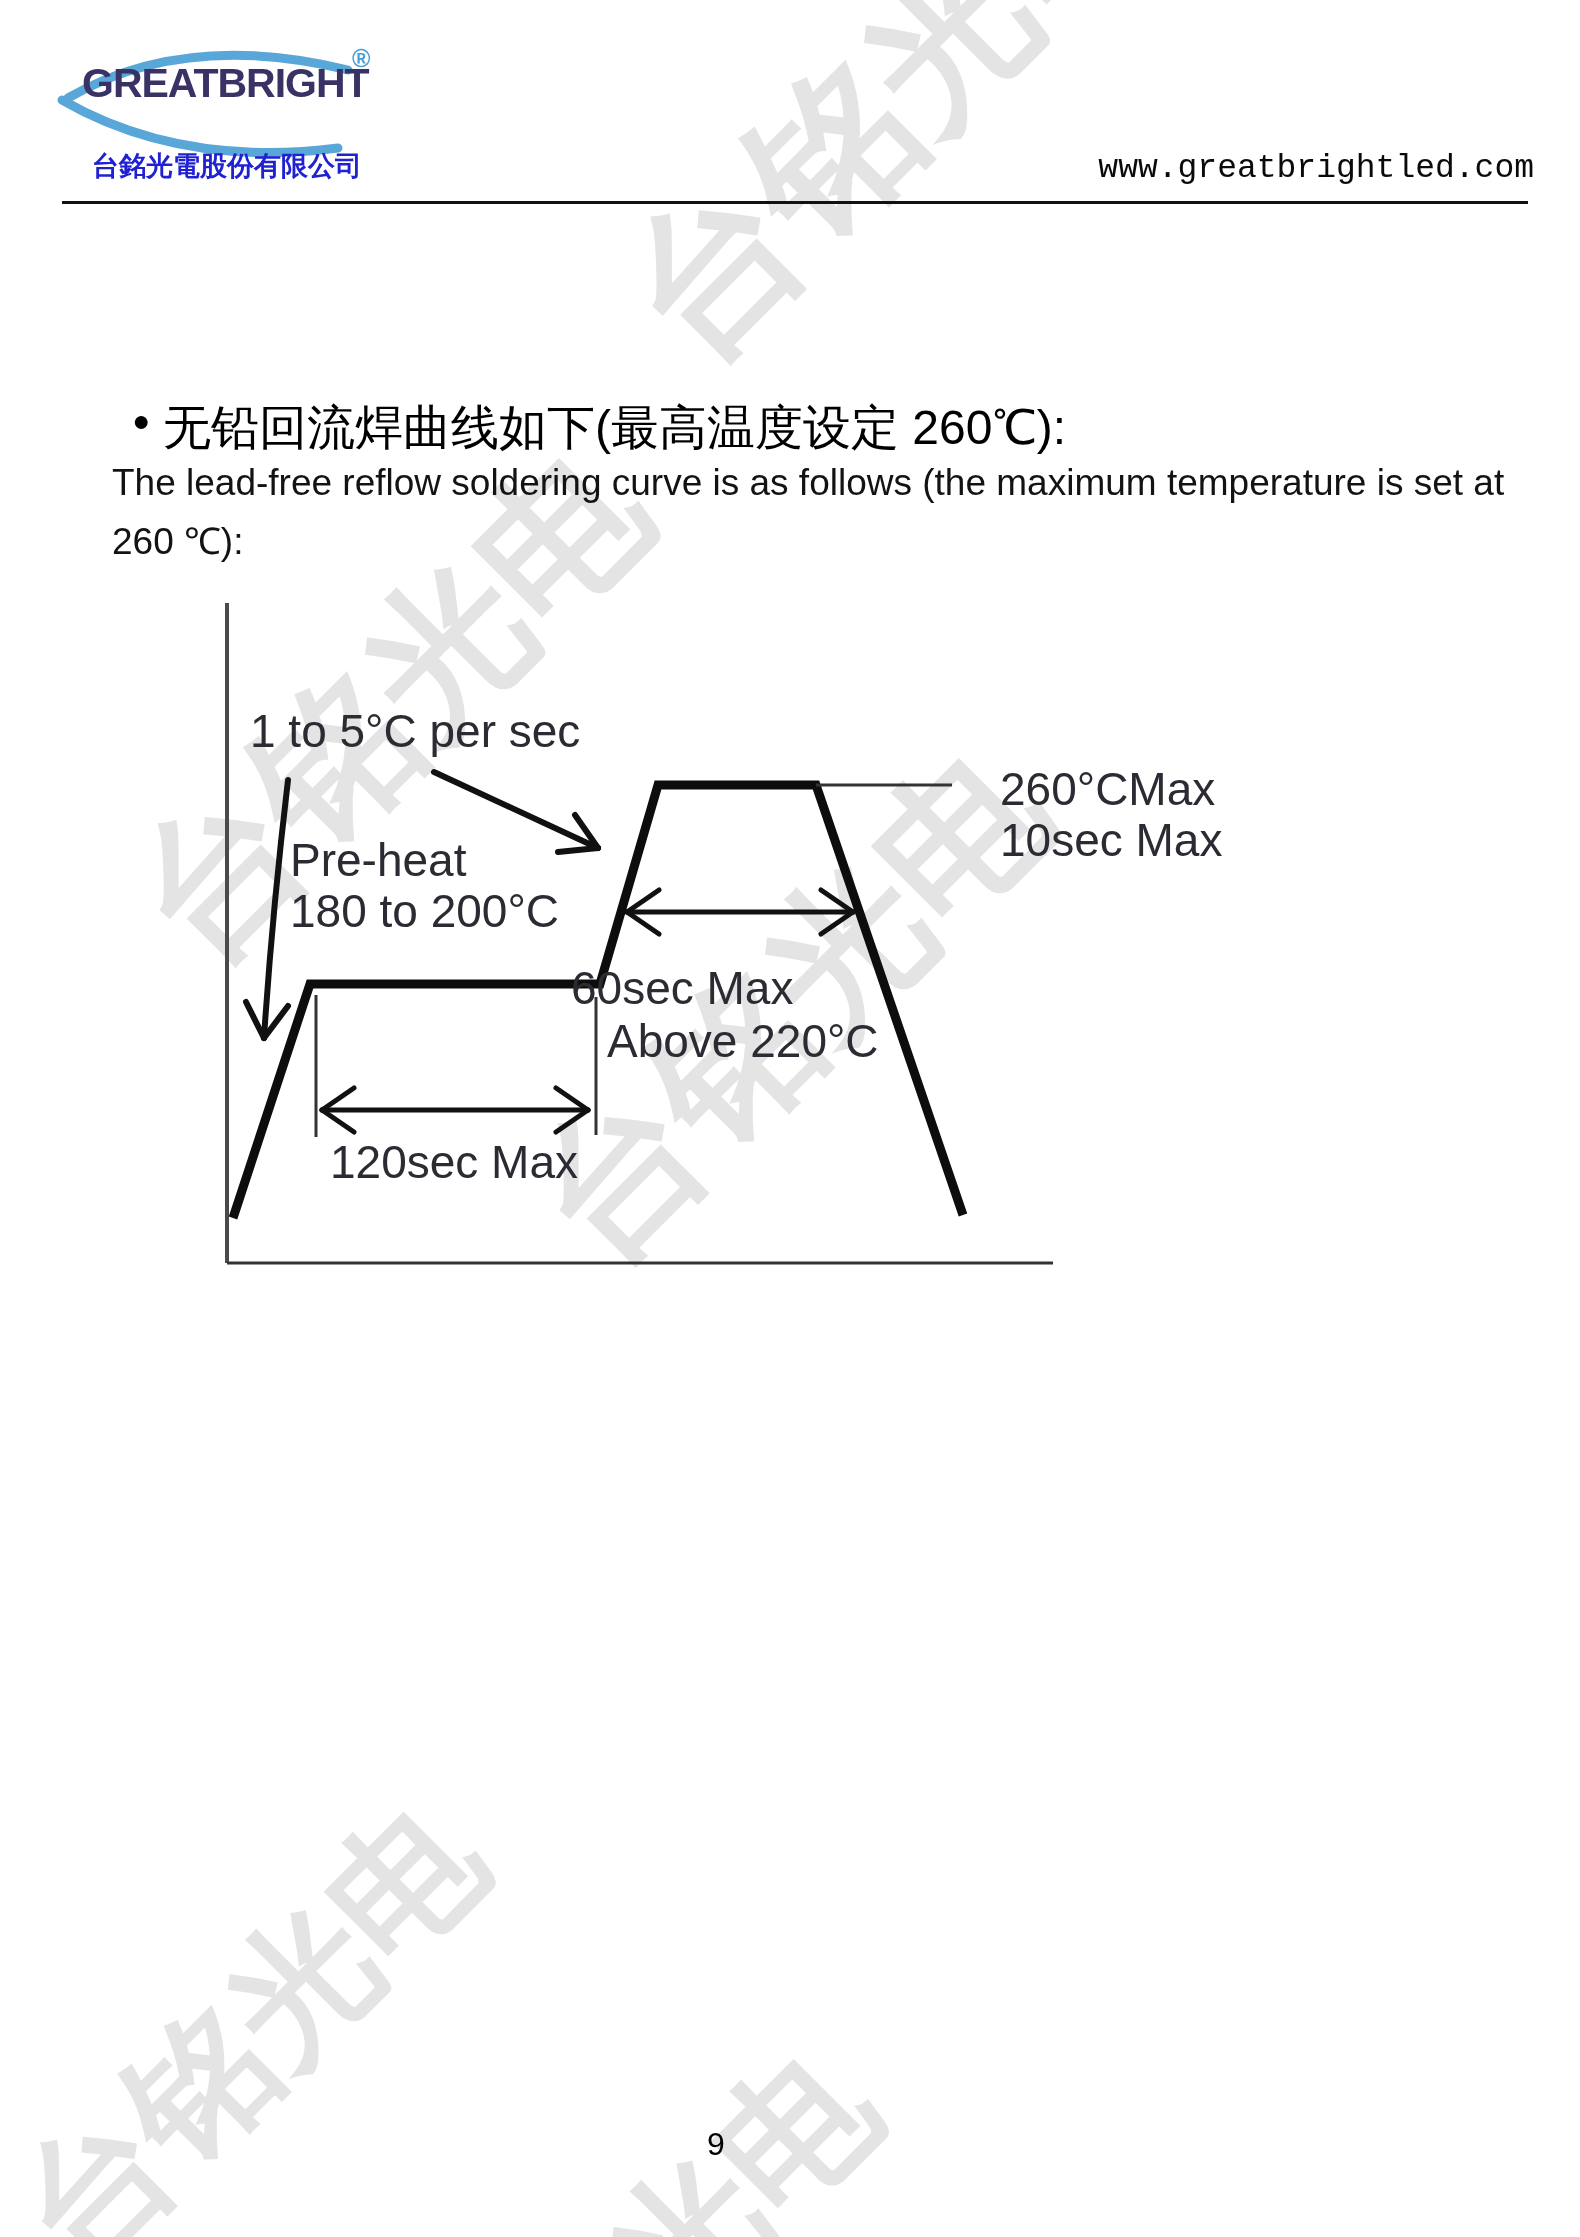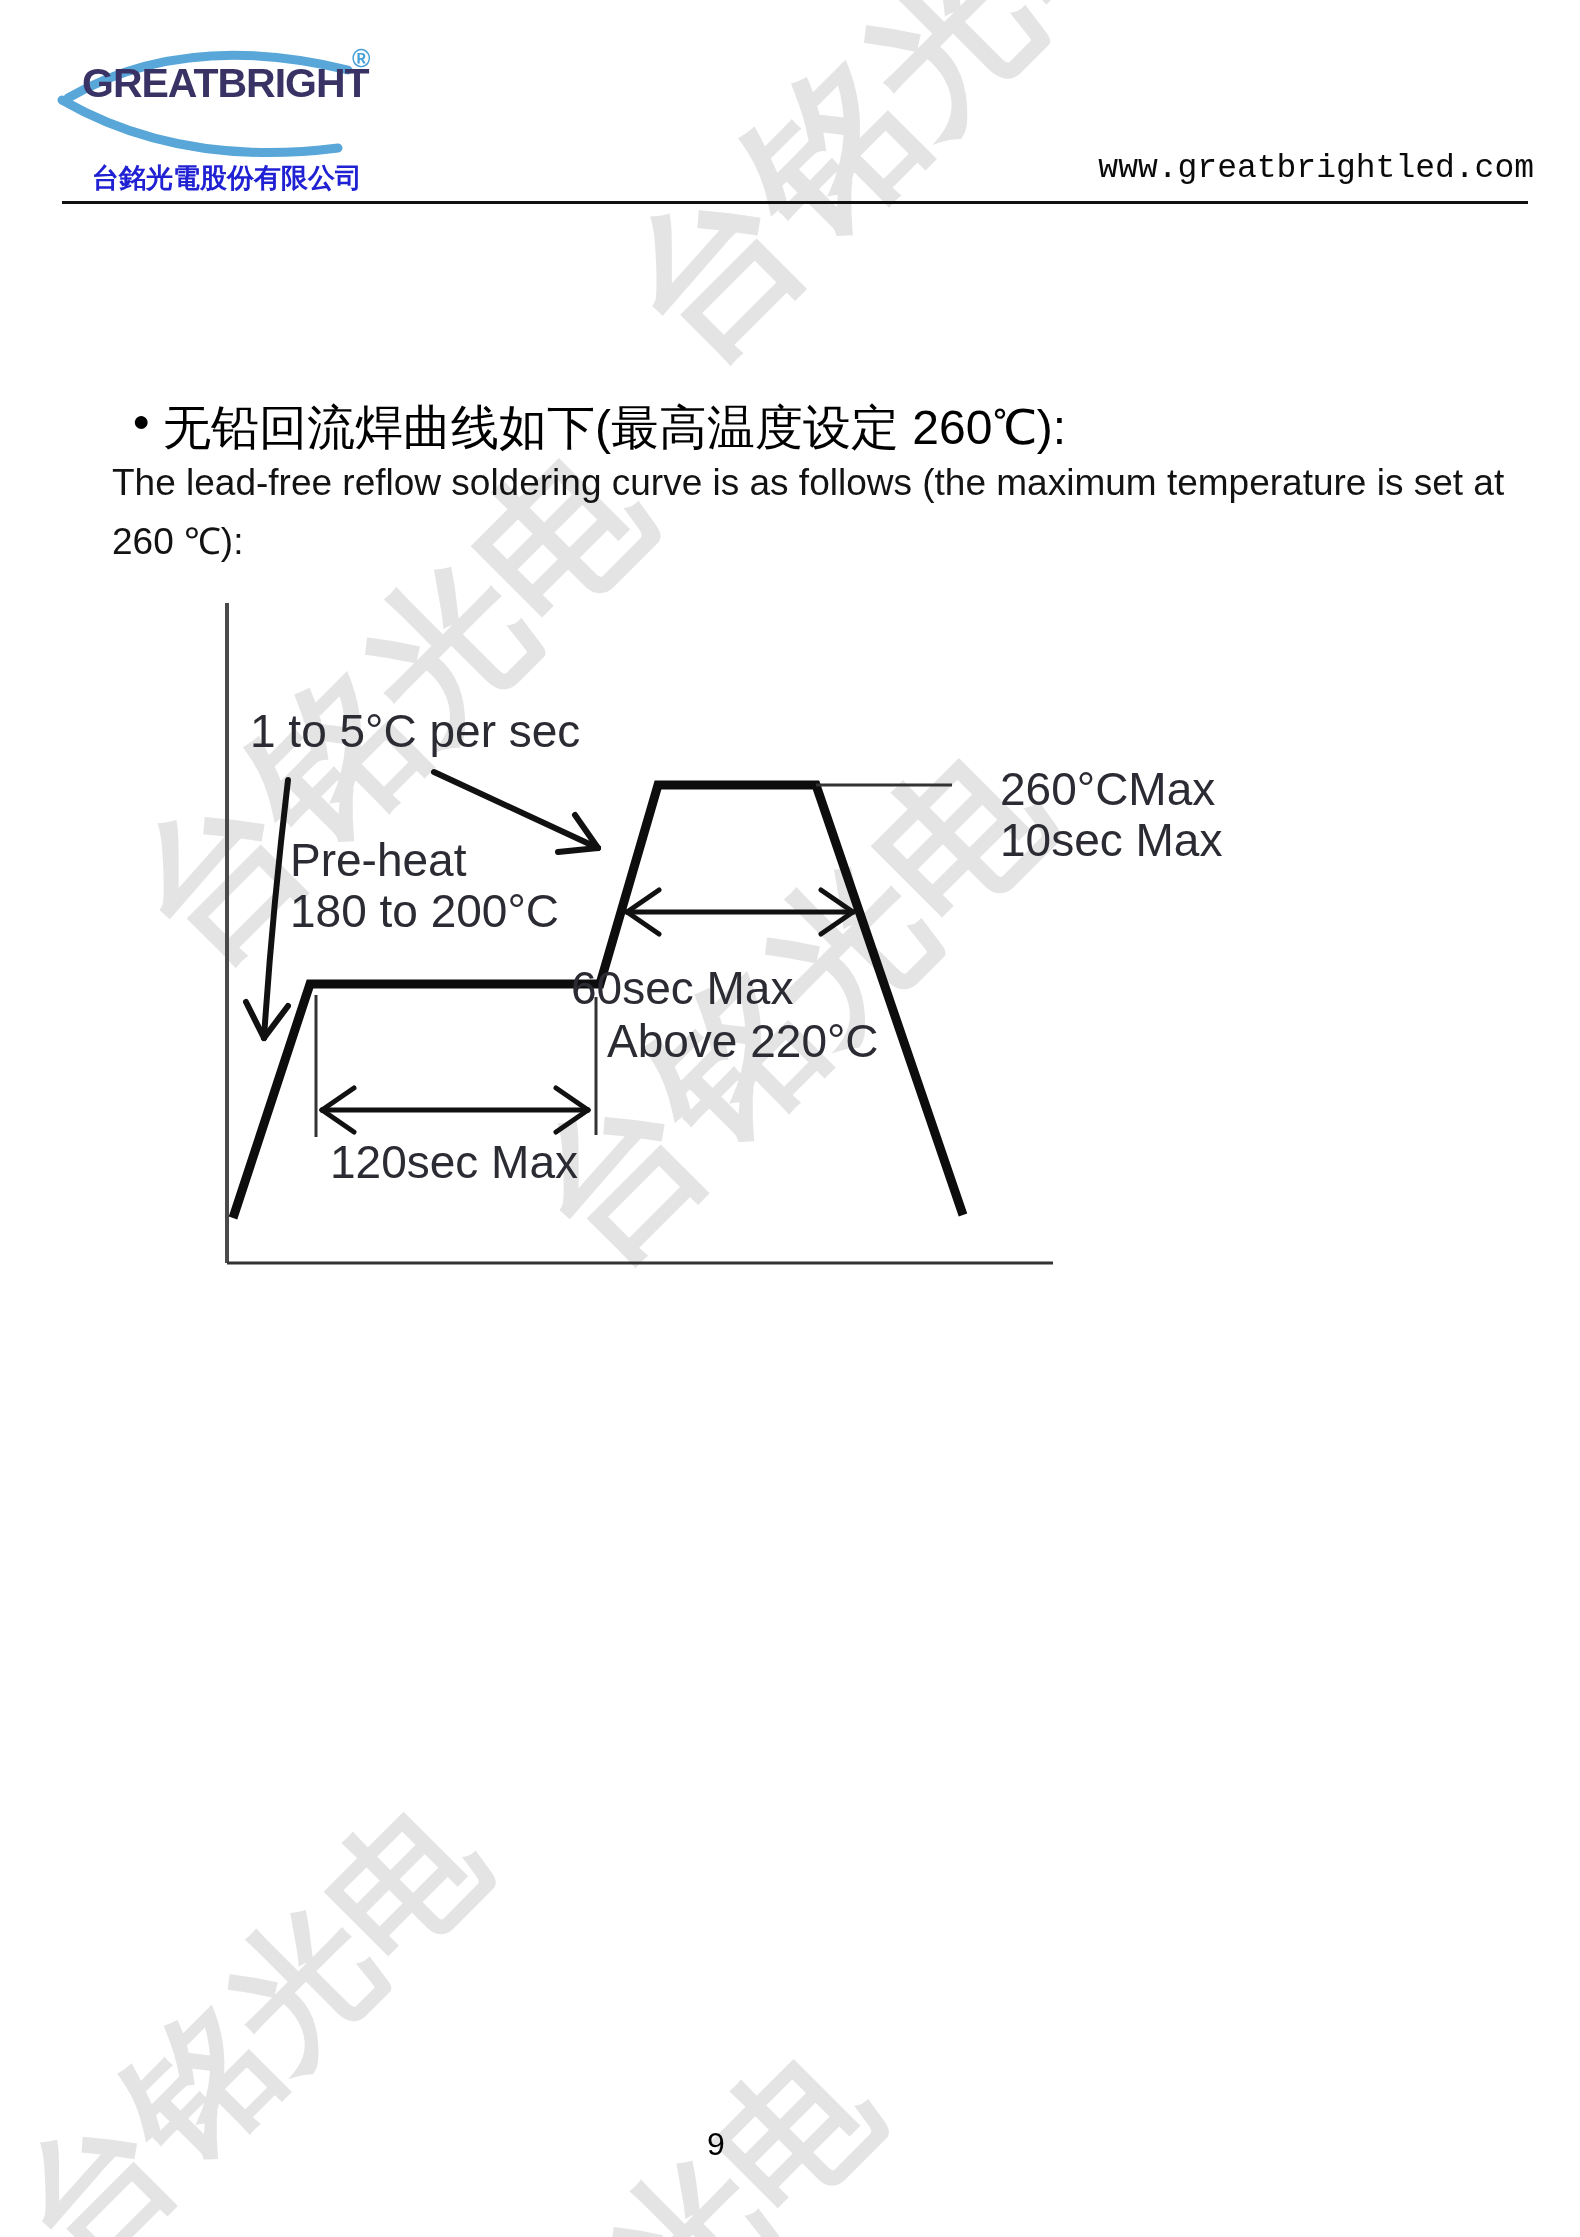--- a/index.html
+++ b/index.html
@@ -13,21 +13,21 @@
   .wm2{left:390px;top:705px;font-size:160px;}
   .wm3{left:790px;top:1005px;font-size:160px;}
   .wm4{left:250px;top:2035px;font-size:145px;}
   .wm5{left:635px;top:2290px;font-size:150px;}
   
   .layer{position:absolute;left:0;top:0;width:100%;height:100%;z-index:1;}
   #logo-svg{position:absolute;left:50px;top:28px;}
   .brand-text{position:absolute;left:74px;top:60px;font-size:41px;font-weight:800;
       color:#393264;letter-spacing:-1px;font-family:"Liberation Sans",sans-serif;margin-left:8px;}
   .brand-reg{position:absolute;left:352px;top:44px;font-size:25px;color:#47a0d8;font-weight:700;}
-  .company-cn{position:absolute;left:92px;top:160px;font-size:27px;font-weight:700;color:#2121d4;}
+  .company-cn{position:absolute;left:92px;top:148px;font-size:27px;font-weight:700;color:#2121d4;}
   .website{position:absolute;right:46px;top:150px;font-size:33px;color:#0a0a0a;
       font-family:"Liberation Mono",monospace;}
   .divider{position:absolute;left:62px;top:201px;width:1466px;height:3px;background:#111;}
   
   .bullet-dot{position:absolute;left:132px;top:404px;font-size:30px;color:#000;}
   .heading-cn{position:absolute;left:163px;top:396px;font-size:48px;font-weight:500;color:#000;}
   .desc-en-1{position:absolute;left:112px;top:462px;font-size:37px;color:#131313;text-align:right;}
   .desc-en-2{position:absolute;left:112px;top:514px;font-size:37px;color:#131313;}
   
   .dlabel{position:absolute;font-family:Liberation Sans, sans-serif;color:#2b2b33;

